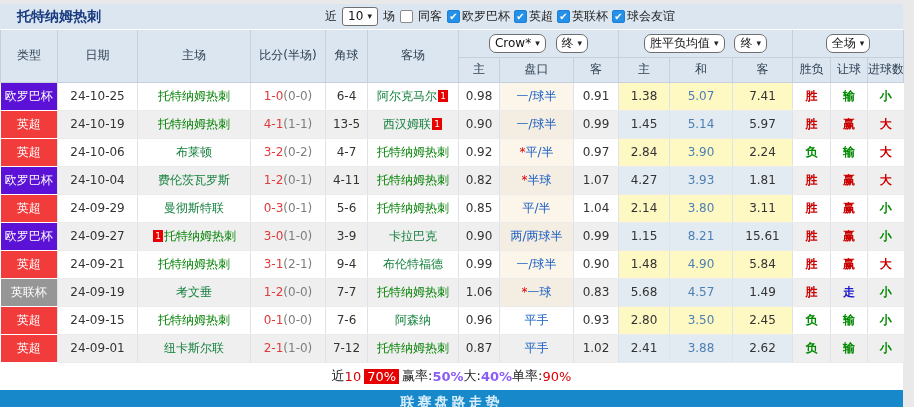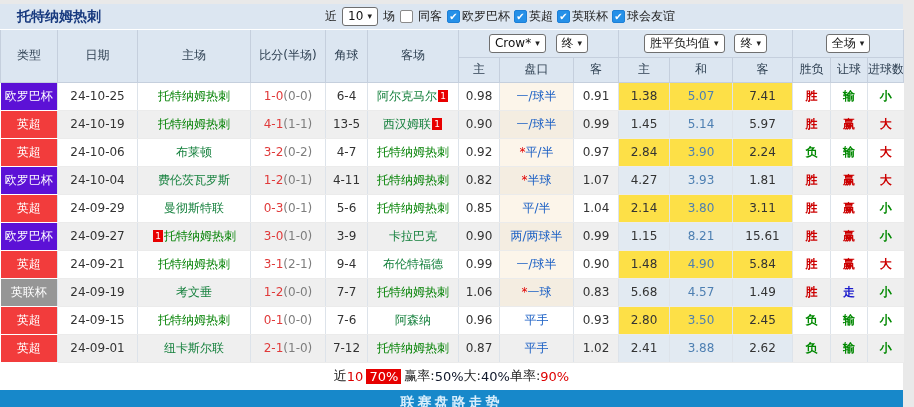--- a/index.html
+++ b/index.html
@@ -21,49 +21,49 @@
   .filters { display:inline-flex; align-items:center; }
   .filters .cb { margin-right:2px; }
   .filters .cb-label { margin-right:4px; }
 
   
   table { width:903px; table-layout:fixed; border-collapse:collapse; font-size:12px; background:#fff; }
   thead th { background:#dce6f1; color:#2c3e50; font-weight:normal; border:1px solid #c5cfdd;
              border-top:none; height:27px; overflow:hidden; white-space:nowrap; }
   thead tr.hdr2 th { height:25px; }
   thead th.dd-cell { padding:0 2px; }
-  thead .dd { margin:0 3px; }
+  thead .dd { margin:0 3px;border-radius:7px; }
   tbody td { height:27px; text-align:center; color:#333; border-left:1px solid #dde3ea;
              border-bottom:1px solid #ebebeb; overflow:hidden; white-space:nowrap; }
   tbody td:first-child { border-left:none; }
   tr.even td { background:#efefef; }
   tr.odd  td { background:#fff; }
   td.type-cell { padding:0; border-bottom:1px solid #fff; }
   .type-badge { display:block; height:27px; line-height:27px; color:#fff; font-size:12px; }
   .team { color:#15803d; }
   .team.green { color:#008000; }
   .card { display:inline-block; background:#e80000; color:#fff; font-size:9px; line-height:12px;
           width:10px; height:12px; vertical-align:1px; margin:0 1px; }
   .ft { color:#e03a3a; } .ht { color:#7d7d7d; }
   td.pan-cell { color:#1a5fc4;margin-top:14px; }
   tr.odd td.pan-cell.tinted { background:#fcf5ea; }
   tr.even td.pan-cell.tinted { background:#f4ede1; }
   .star { color:#e00000; }
-  tr.odd td.avg { background:#fde047; }
+  tr.odd td.avg { background:#fef9c3; }
   tr.even td.avg { background:#e2eaf2; }
   td.avg.mid { color:#4d7fb2; }
   .t-red { color:#cc0000; font-weight:bold; }
   .t-green { color:#008800; font-weight:bold; }
   .t-blue { color:#1a1acc; font-weight:bold; }
 
   
   .summary { height:27px; display:flex; align-items:center; justify-content:center;
              font-size:13px; color:#222; background:#fff; }
   .summary .red { color:#dd0000; }
-  .summary .blue { color:#0f172a; }
+  .summary .blue { color:#8b5cf6;font-weight:bold; }
   .summary .badge { background:#e60000; color:#fff; padding:0 3px; margin:0 3px; }
   .footer-bar { height:25px; background:#1788ca; color:#d8eefb; font-size:14px; font-weight:bold;
                 text-align:center; line-height:25px; letter-spacing:3px; }
 </style>
 </head>
 <body>
 
 <div class="screen">
   <div class="content">
 

